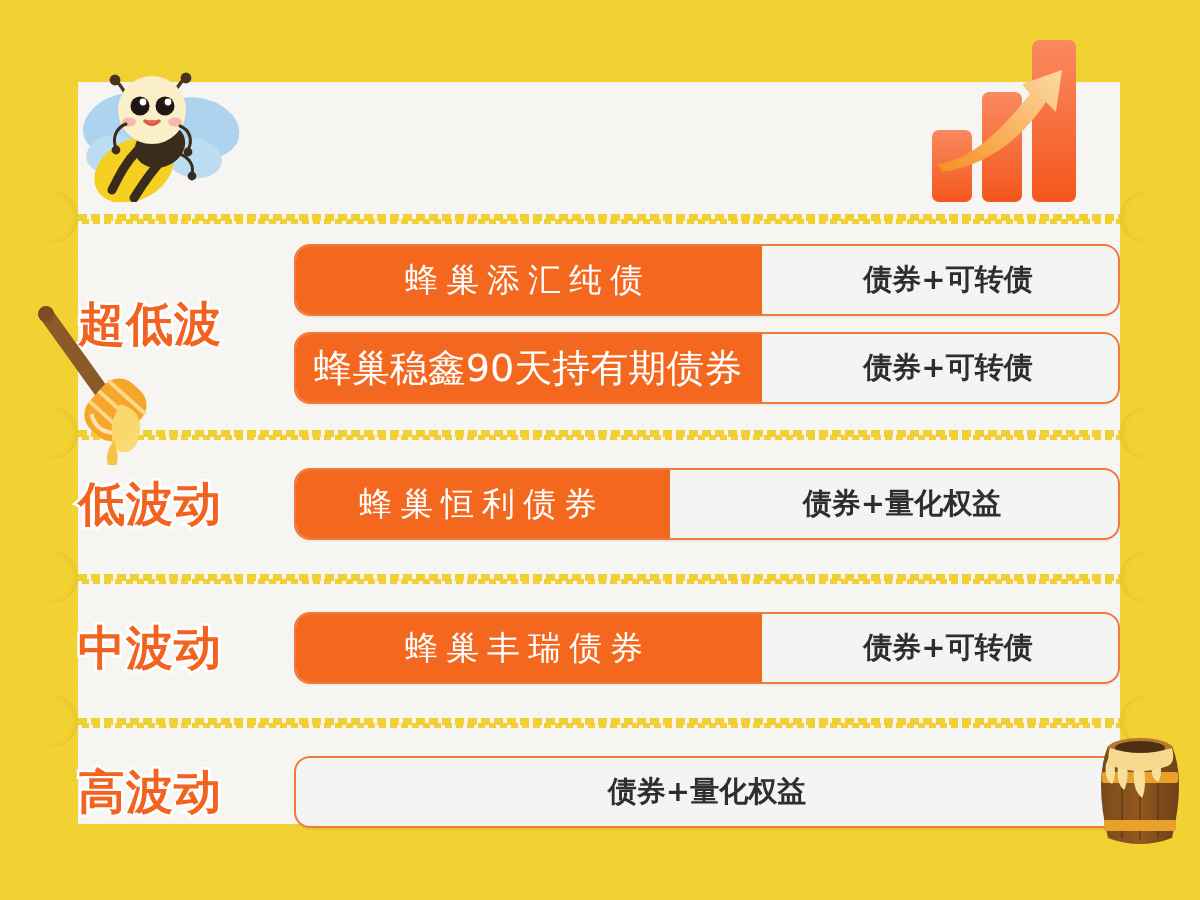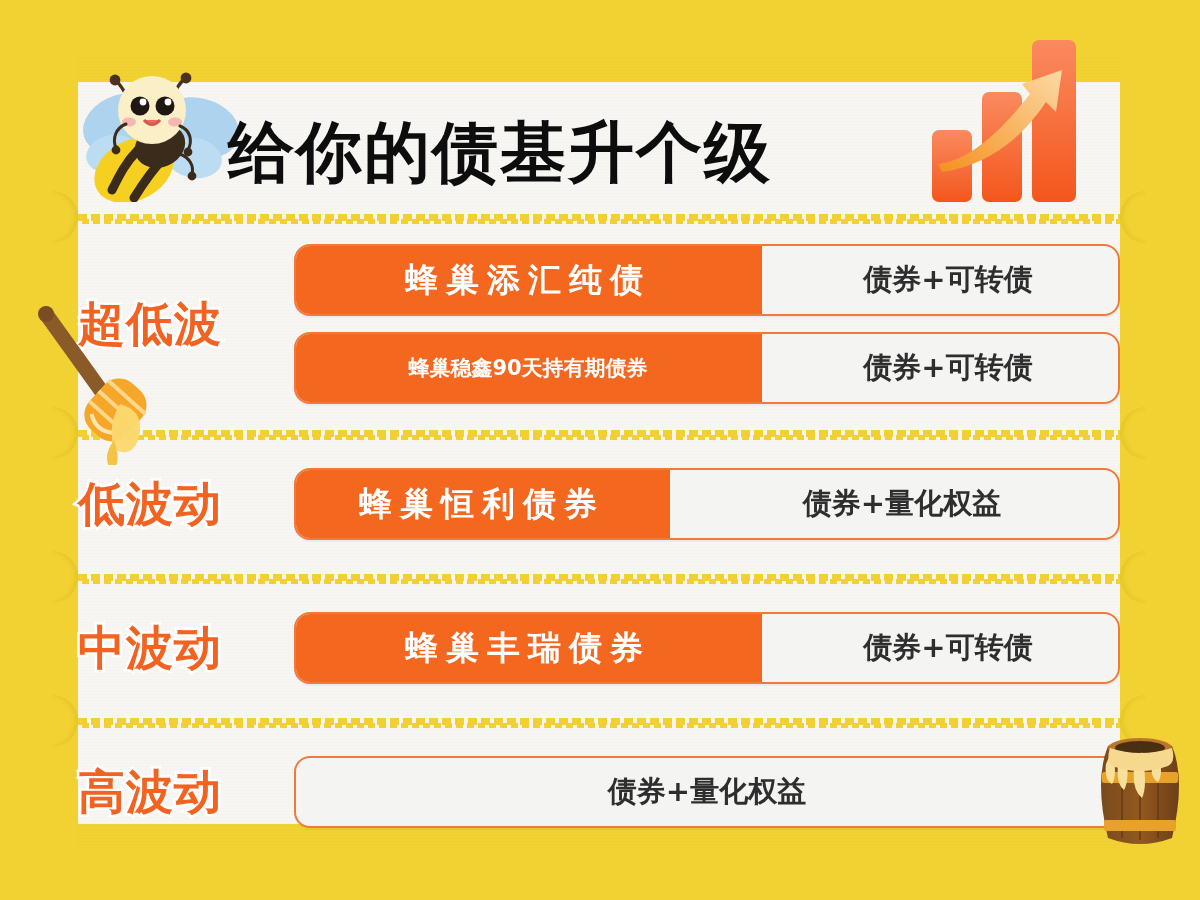--- a/index.html
+++ b/index.html
@@ -108,21 +108,21 @@
     border:2px solid #f07a3c;
     border-radius:16px;
     overflow:hidden;
     background:#f4f4f2;
     box-shadow:0 2px 0 rgba(0,0,0,.04);
   }
   .row .name{
     background:#f4671f;
     color:#ffffff;
     display:flex; align-items:center; justify-content:center;
-    font-size:33px; font-weight:700;
+    font-size:33px; font-weight:400;
     font-family:"DejaVu Sans","Liberation Sans",sans-serif;
     white-space:nowrap;
     padding:0 14px;
     flex:0 0 auto;
     border-radius:14px 0 0 14px;
     margin:-2px 16px -2px -2px;
   }
   .row .tag{
     flex:1 1 auto;
     display:flex; align-items:center; justify-content:center;
@@ -182,21 +182,20 @@
       <g stroke="#3b2b1b" stroke-width="3" fill="none" stroke-linecap="round">
         <path d="M58 62 C48 66 44 76 48 86"></path>
         <path d="M112 64 C122 68 125 78 120 88"></path>
       </g>
       <circle cx="48" cy="88" r="4.4" fill="#3b2b1b"></circle>
       <circle cx="120" cy="90" r="4.4" fill="#3b2b1b"></circle>
       <path d="M112 92 C122 96 126 104 124 112" stroke="#3b2b1b" stroke-width="3" fill="none" stroke-linecap="round"></path>
       <circle cx="124" cy="114" r="4.4" fill="#3b2b1b"></circle>
     </svg>
 
-    <div class="title">给你的债基升个级</div>
 
     <svg class="chart-icon" viewBox="0 0 172 168">
       <defs>
         <linearGradient id="bg1" x1="0" y1="0" x2="0" y2="1">
           <stop offset="0" stop-color="#fa8a5f"></stop>
             <stop offset="1" stop-color="#f4561c"></stop>
         </linearGradient>
         <linearGradient id="ag1" x1="0" y1="1" x2="1" y2="0">
           <stop offset="0" stop-color="#f59020"></stop>
             <stop offset="1" stop-color="#fcd9a4"></stop>
@@ -216,21 +215,21 @@
 
   <div class="group g1" style="padding-top:20px;padding-bottom:22px">
     <div class="group-inner">
       <div class="cat">超低波</div>
       <div class="rows">
         <div class="row">
           <div class="name">蜂巢添汇纯债</div>
           <div class="tag">债券+可转债</div>
         </div>
         <div class="row">
-          <div class="name" style="letter-spacing:0;font-size:21px">蜂巢稳鑫90天持有期债券</div>
+          <div class="name" style="letter-spacing:0;font-size:38px">蜂巢稳鑫90天持有期债券</div>
           <div class="tag">债券+可转债</div>
         </div>
       </div>
     </div>
   </div>
 
   <div class="divider">
     <div class="notch l" style="top:-19px"></div>
     <div class="notch r" style="top:-19px"></div>
   </div>

